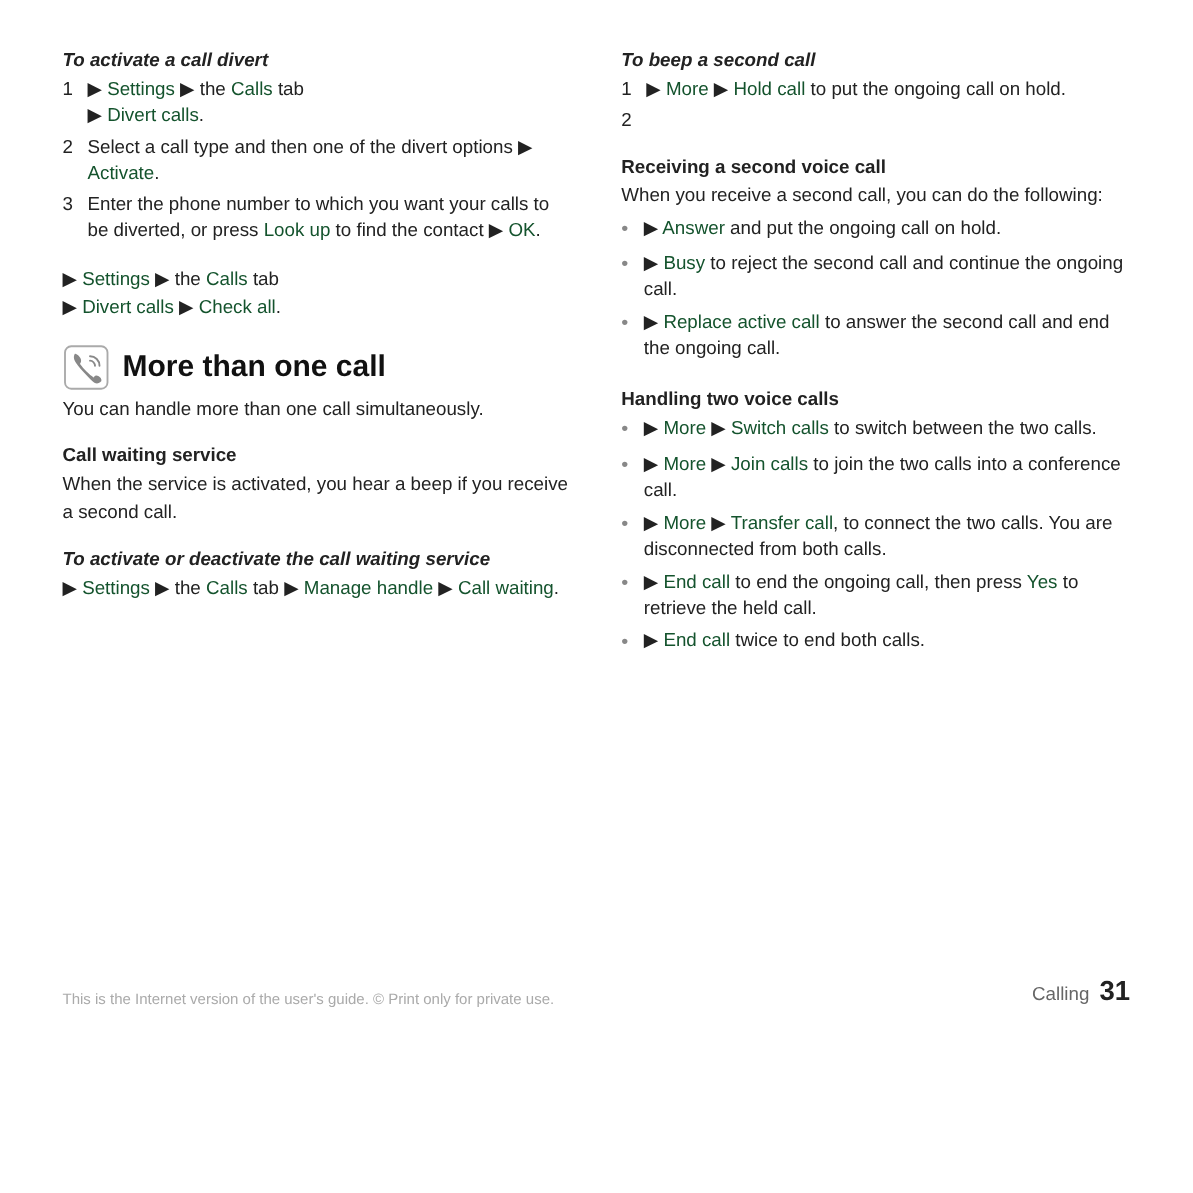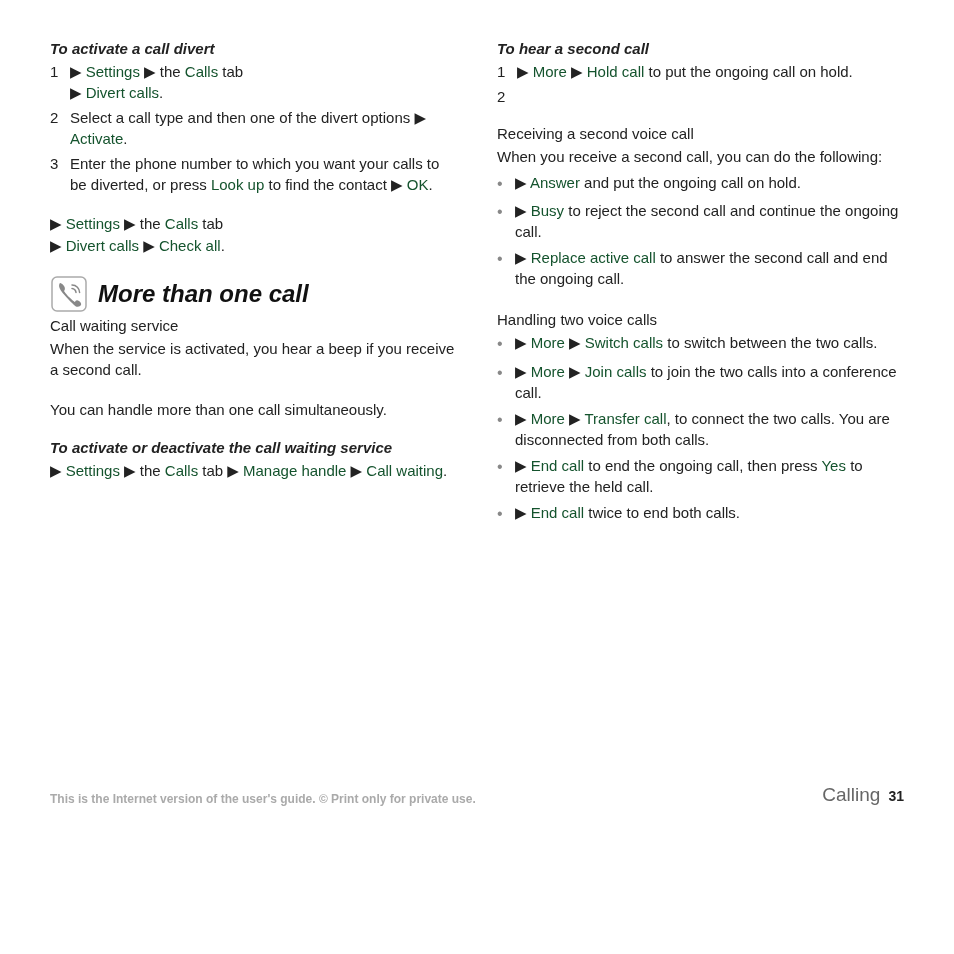--- a/index.html
+++ b/index.html
@@ -34,21 +34,21 @@
       margin-bottom: 14px;
     }
     .italic-bold {
       font-style: italic;
       font-weight: bold;
       font-size: 15px;
       margin-bottom: 4px;
       display: block;
     }
     .bold-heading {
-      font-weight: normal;
+      font-weight: bold;
       font-size: 15px;
       margin-bottom: 4px;
       display: block;
     }
     .numbered-list {
       list-style: none;
       padding: 0;
     }
     .numbered-list li {
       display: flex;
@@ -105,33 +105,32 @@
       justify-content: space-between;
       align-items: flex-end;
       border-top: none;
       padding-top: 10px;
       margin-top: auto;
     }
     .footer-note {
       font-size: 12px;
       color: #aaa;
       flex: 1;
-      font-weight: bold;
     }
     .footer-right {
       display: flex;
       align-items: baseline;
       gap: 8px;
     }
     .footer-calling {
-      font-size: 19px;
+      font-size: 15px;
       color: #666;
     }
     .footer-page {
-      font-size: 14px;
+      font-size: 22px;
       font-weight: bold;
       color: #222;
     }
   </style>
 </head>
 <body>
 
 <div class="page">
   <div class="columns">
 
@@ -159,53 +158,53 @@
       </div>
 
 
       <div class="section">
         <p>
           ▶ <span class="link-blue">Settings</span> ▶ the <span class="link-blue">Calls</span> tab<br>
           ▶ <span class="link-blue">Divert calls</span> ▶ <span class="link-blue">Check all</span>.
         </p>
       </div>
 
-      <div class="section-title-row" style="margin-bottom:4px;font-style:italic;">
+      <div class="section-title-row" style="margin-bottom:4px;">
         <div class="icon-phone">
           <svg viewBox="0 0 38 38" xmlns="http://www.w3.org/2000/svg">
             <rect x="2" y="2" width="34" height="34" rx="5" ry="5" fill="none" stroke="#aaa" stroke-width="1.5"></rect>
             <path d="M10 8 C10 8 12 8 14 11 C16 14 14 16 14 16 C14 16 16 19 19 22 C22 25 25 27 25 27 C25 27 26 24 29 26 C32 28 31 30 31 30 C31 30 28 34 24 30 C20 26 12 18 10 14 C8 10 10 8 10 8 Z" fill="#888"></path>
             <path d="M22 10 C24 10 26 10.8 27.4 12.2 C28.8 13.6 29.6 15.5 29.6 17.6" fill="none" stroke="#888" stroke-width="1.5" stroke-linecap="round"></path>
             <path d="M22 13.5 C23.1 13.5 24.1 14 24.8 14.8 C25.5 15.6 26 16.5 26 17.6" fill="none" stroke="#888" stroke-width="1.5" stroke-linecap="round"></path>
           </svg>
         </div>
         <span class="main-heading">More than one call</span>
       </div>
 
       <div class="section">
+        <p>You can handle more than one call simultaneously.</p>
+      </div>
+
+      <div class="section">
         <span class="bold-heading">Call waiting service</span>
         <p>When the service is activated, you hear a beep if you receive a second call.</p>
-      </div>
-
-      <div class="section">
-        <p>You can handle more than one call simultaneously.</p>
       </div>
 
       <div class="section">
         <span class="italic-bold">To activate or deactivate the call waiting service</span>
         <p>
           ▶ <span class="link-blue">Settings</span> ▶ the <span class="link-blue">Calls</span> tab ▶ <span class="link-blue">Manage handle</span> ▶ <span class="link-blue">Call waiting</span>.
         </p>
       </div>
     </div>
 
     <div class="col">
 
       <div class="section">
-        <span class="italic-bold">To hear a second call</span>
+        <span class="italic-bold">To beep a second call</span>
         <ol class="numbered-list">
           <li>
             <span class="num">1</span>
             <span>▶ <span class="link-blue">More</span> ▶ <span class="link-blue">Hold call</span> to put the ongoing call on hold.</span>
           </li>
           <li>
             <span class="num">2</span>
           </li>
         </ol>
       </div>

